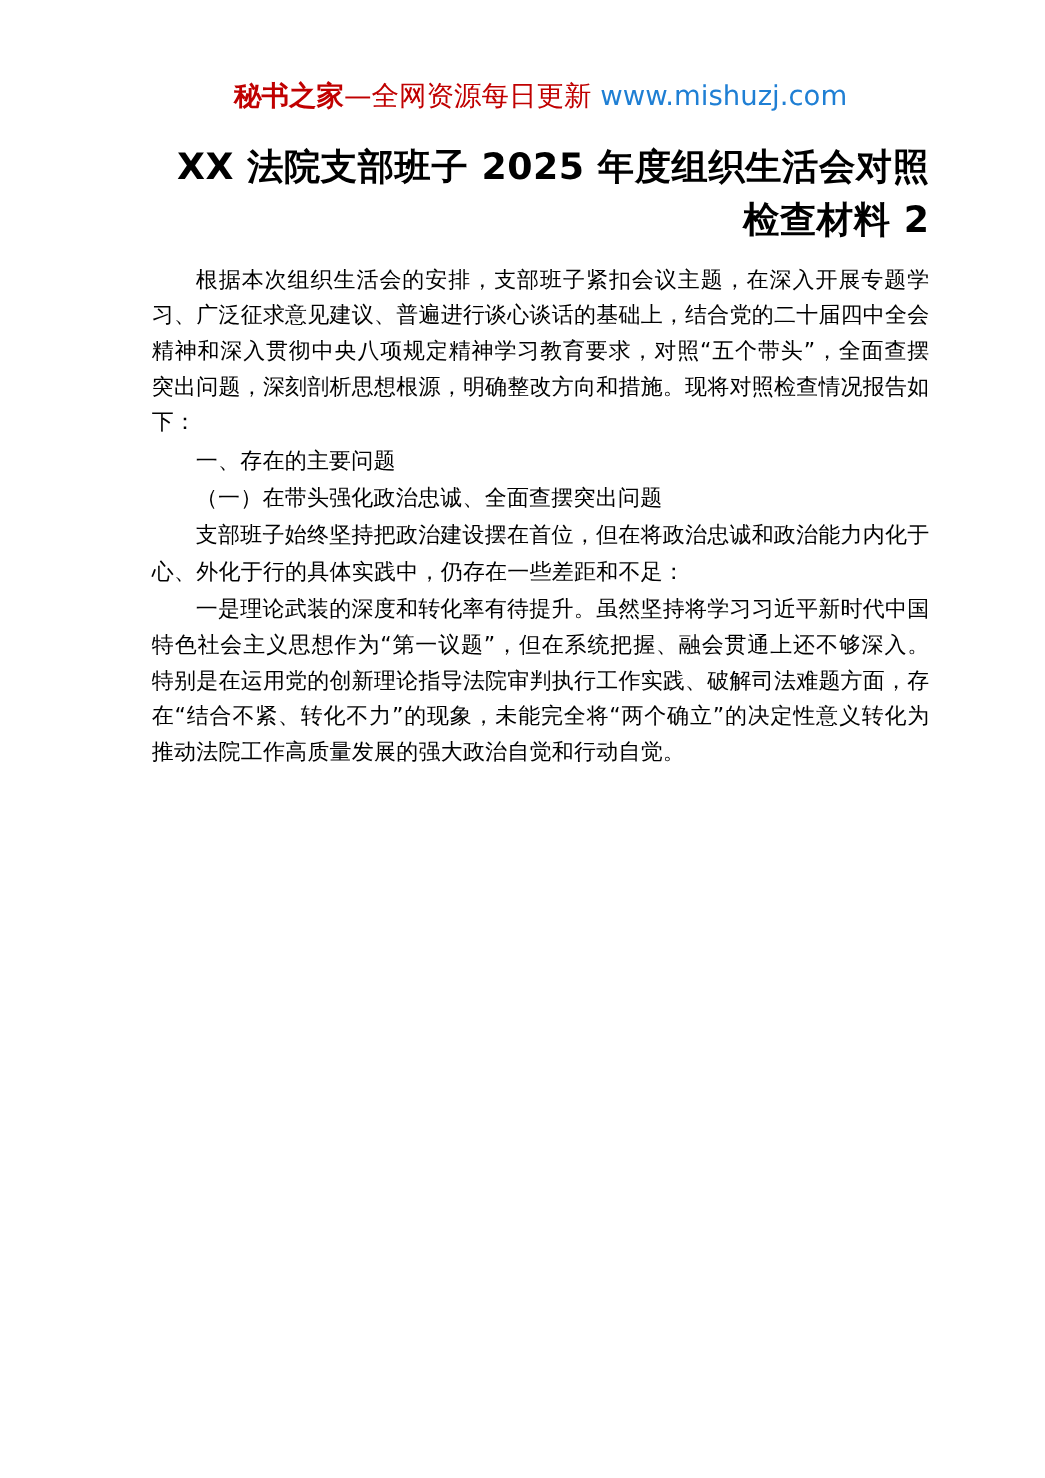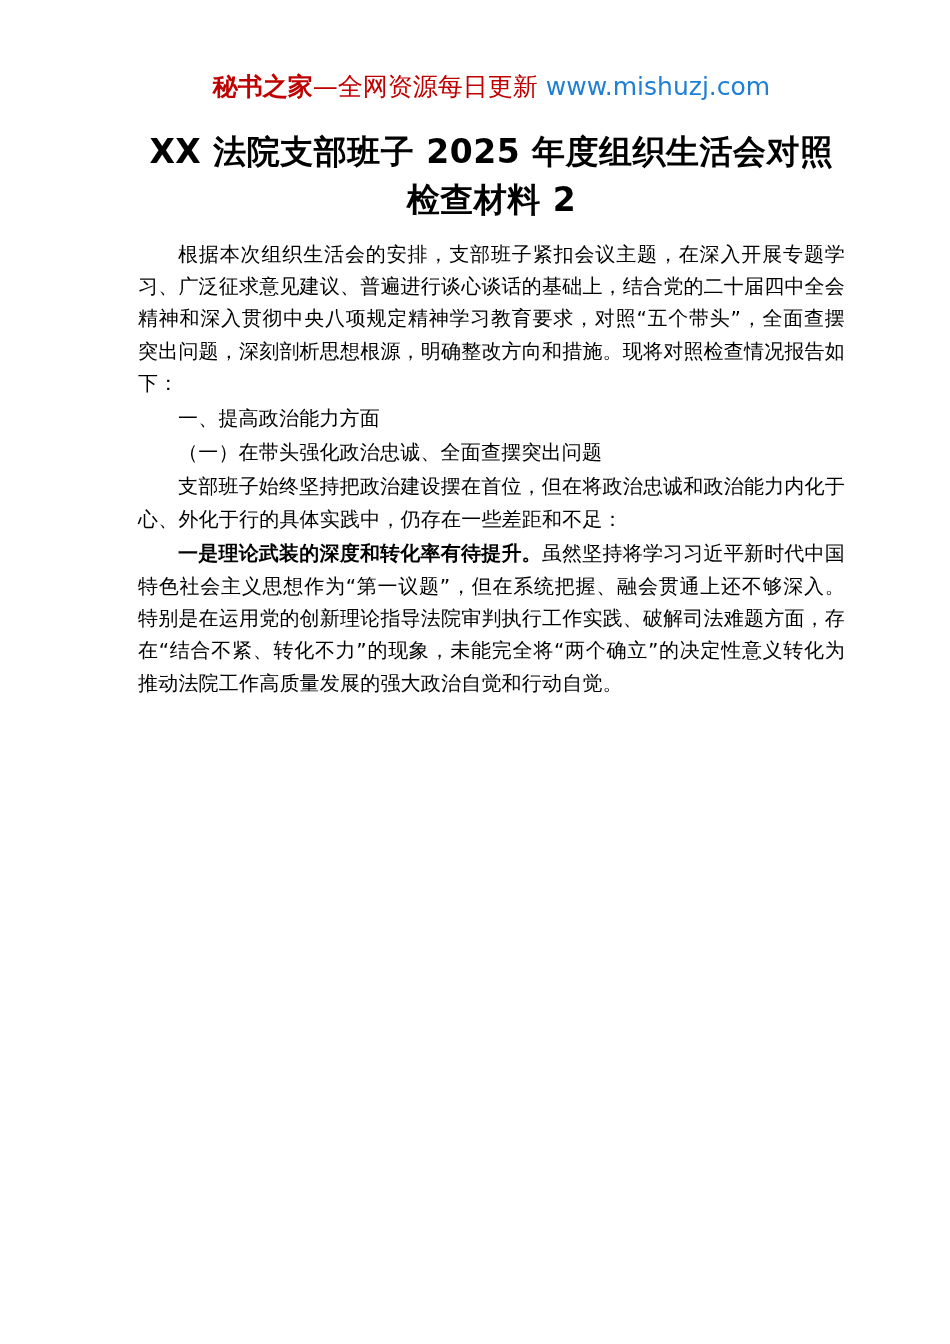--- a/index.html
+++ b/index.html
@@ -33,53 +33,53 @@
     color: #c00000;
     font-weight: bold;
   }
   .watermark .tagline {
     color: #c00000;
   }
   .watermark .url {
     color: #1f7fd4;
   }
   .doc-title {
-    text-align: center;
+    text-align: right;
     font-size: 33px;
     font-weight: bold;
     line-height: 1.45;
     margin: 0 0 14px 0;
     letter-spacing: 0.5px;
   }
   p.para {
     font-size: 20px;
     line-height: 1.62;
     margin: 0 0 2px 0;
     text-align: justify;
     text-justify: inter-ideograph;
     text-indent: 2em;
     letter-spacing: 0.2px;
   }
   .bold-lead {
-    font-weight: bold;
+    font-weight: normal;
   }
 </style>
 </head>
 <body>
 
 <div class="page">
 
   <div class="watermark">
     <span class="brand">秘书之家</span><span class="tagline">—全网资源每日更新 </span><span class="url">www.mishuzj.com</span>
   </div>
 
   <h1 class="doc-title">XX 法院支部班子 2025 年度组织生活会对照检查材料 2</h1>
 
   <p class="para">根据本次组织生活会的安排，支部班子紧扣会议主题，在深入开展专题学习、广泛征求意见建议、普遍进行谈心谈话的基础上，结合党的二十届四中全会精神和深入贯彻中央八项规定精神学习教育要求，对照“五个带头”，全面查摆突出问题，深刻剖析思想根源，明确整改方向和措施。现将对照检查情况报告如下：</p>
-  <p class="para">一、提高政治能力方面</p>
+  <p class="para">一、存在的主要问题</p>
   <p class="para">（一）在带头强化政治忠诚、全面查摆突出问题</p>
   <p class="para">支部班子始终坚持把政治建设摆在首位，但在将政治忠诚和政治能力内化于心、外化于行的具体实践中，仍存在一些差距和不足：</p>
 
   <p class="para">
     <span class="bold-lead">一是理论武装的深度和转化率有待提升。</span><span>虽然坚持将学习习近平新时代中国特色社会主义思想作为“第一议题”，但在系统把握、融会贯通上还不够深入。特别是在运用党的创新理论指导法院审判执行工作实践、破解司法难题方面，存在“结合不紧、转化不力”的现象，未能完全将“两个确立”的决定性意义转化为推动法院工作高质量发展的强大政治自觉和行动自觉。</span>
   </p>
 
 
 </div>
 

